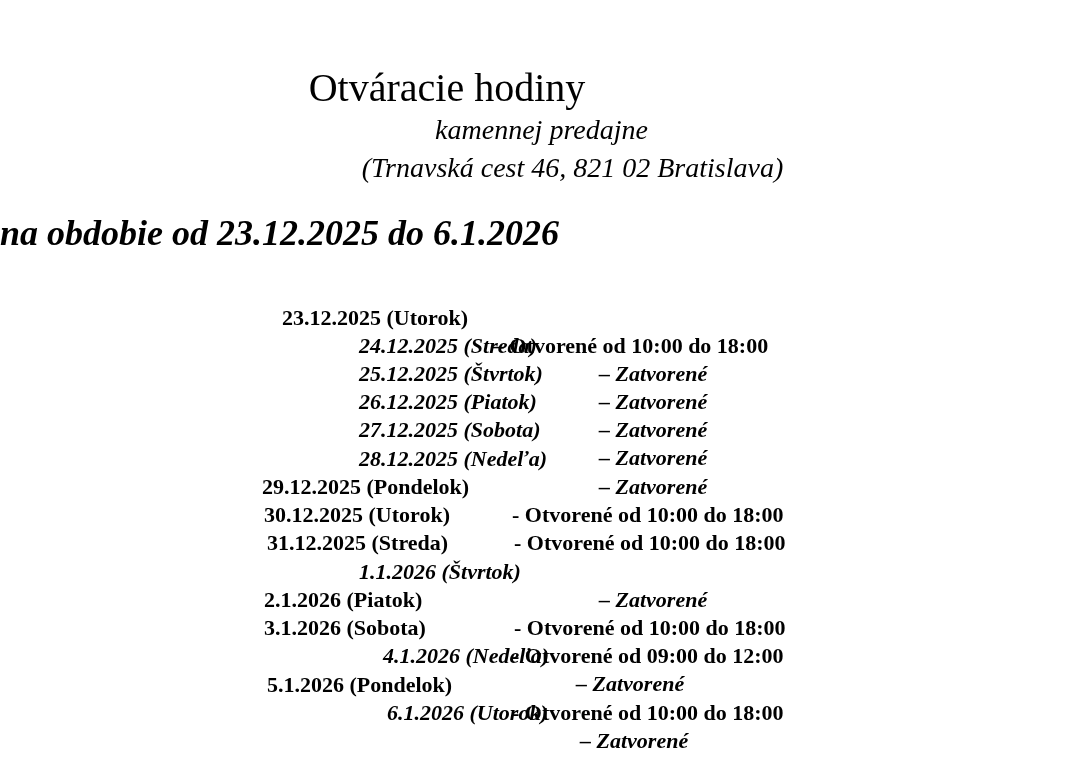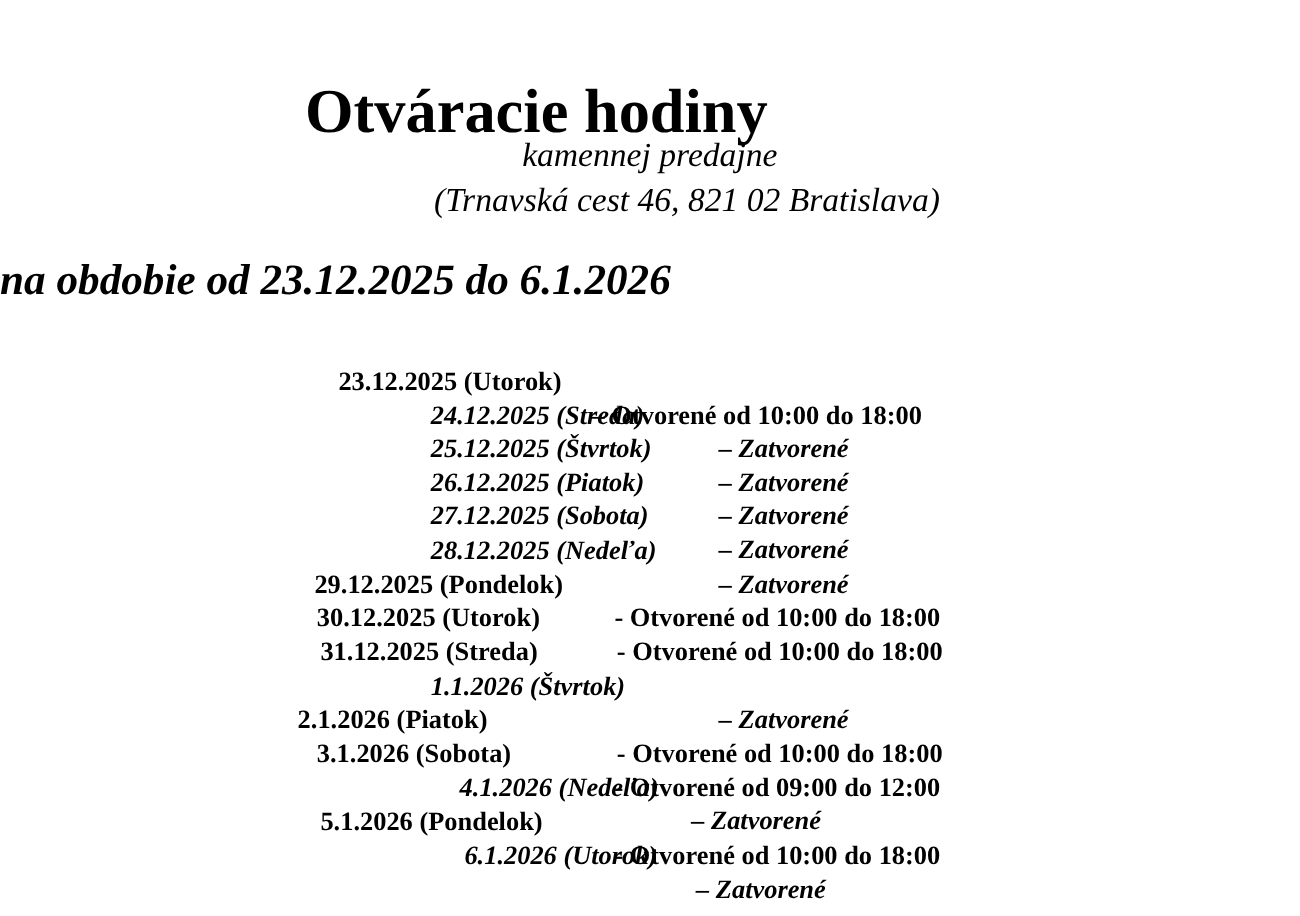--- a/index.html
+++ b/index.html
@@ -1,19 +1,19 @@
 <!DOCTYPE html>
 <html><head>
   <meta charset="utf-8">
   <style>
     html, body { margin: 0; padding: 0; background: #ffffff; }
     body { width: 1083px; height: 763px; position: relative; overflow: hidden;
            font-family: "Liberation Serif", "DejaVu Serif", serif; color: #000; }
     .abs { position: absolute; white-space: pre; }
-    .title { left: 0; width: 894px; text-align: center; top: 64px; font-size: 52px; font-weight: bold; }
+    .title { left: 0; width: 894px; text-align: center; top: 64px; font-size: 40px; font-weight: normal; }
     .sub1 { left: 0; width: 1083px; text-align: center; top: 114px; font-size: 28px; font-style: italic; }
     .sub2 { left: 0; width: 1083px; text-align: center; top: 152px; font-size: 28px; font-style: italic; padding-left: 31px; }
     .period { left: 0; width: 1083px; text-align: left; top: 212px; font-size: 36px; font-weight: bold; font-style: italic; }
     .row { font-size: 22px; font-weight: bold; height: 28px; line-height: 28px; }
     .row.closed { font-style: italic; }
     .cell { position: absolute; white-space: pre; }
   </style>
 </head>
 <body>
 
@@ -55,21 +55,21 @@
   <span class="cell" style="left:514px">- Otvorené od 10:00 do 18:00</span>
 </div>
 <div class="abs row" style="top:501px;left:0;width:928px;padding-left:14px;">
   <span class="cell" style="left:267px">31.12.2025 (Streda)</span>
 </div>
 <div class="abs row closed" style="top:530px;left:0;width:857px;">
   <span class="cell" style="left:359px">1.1.2026 (Štvrtok)</span>
   <span class="cell" style="left:599px">– Zatvorené</span>
 </div>
 <div class="abs row" style="top:558px;left:0;width:1083px;">
-  <span class="cell" style="left:248px">2.1.2026 (Piatok)</span>
+  <span class="cell" style="left:264px">2.1.2026 (Piatok)</span>
   <span class="cell" style="left:514px">- Otvorené od 10:00 do 18:00</span>
 </div>
 <div class="abs row" style="top:586px;left:0;width:1083px;">
   <span class="cell" style="left:264px">3.1.2026 (Sobota)</span>
   <span class="cell" style="left:512px">- Otvorené od 09:00 do 12:00</span>
 </div>
 <div class="abs row closed" style="top:614px;left:0;width:1083px;">
   <span class="cell" style="left:383px">4.1.2026 (Nedeľa)</span>
   <span class="cell" style="left:576px">– Zatvorené</span>
 </div>

